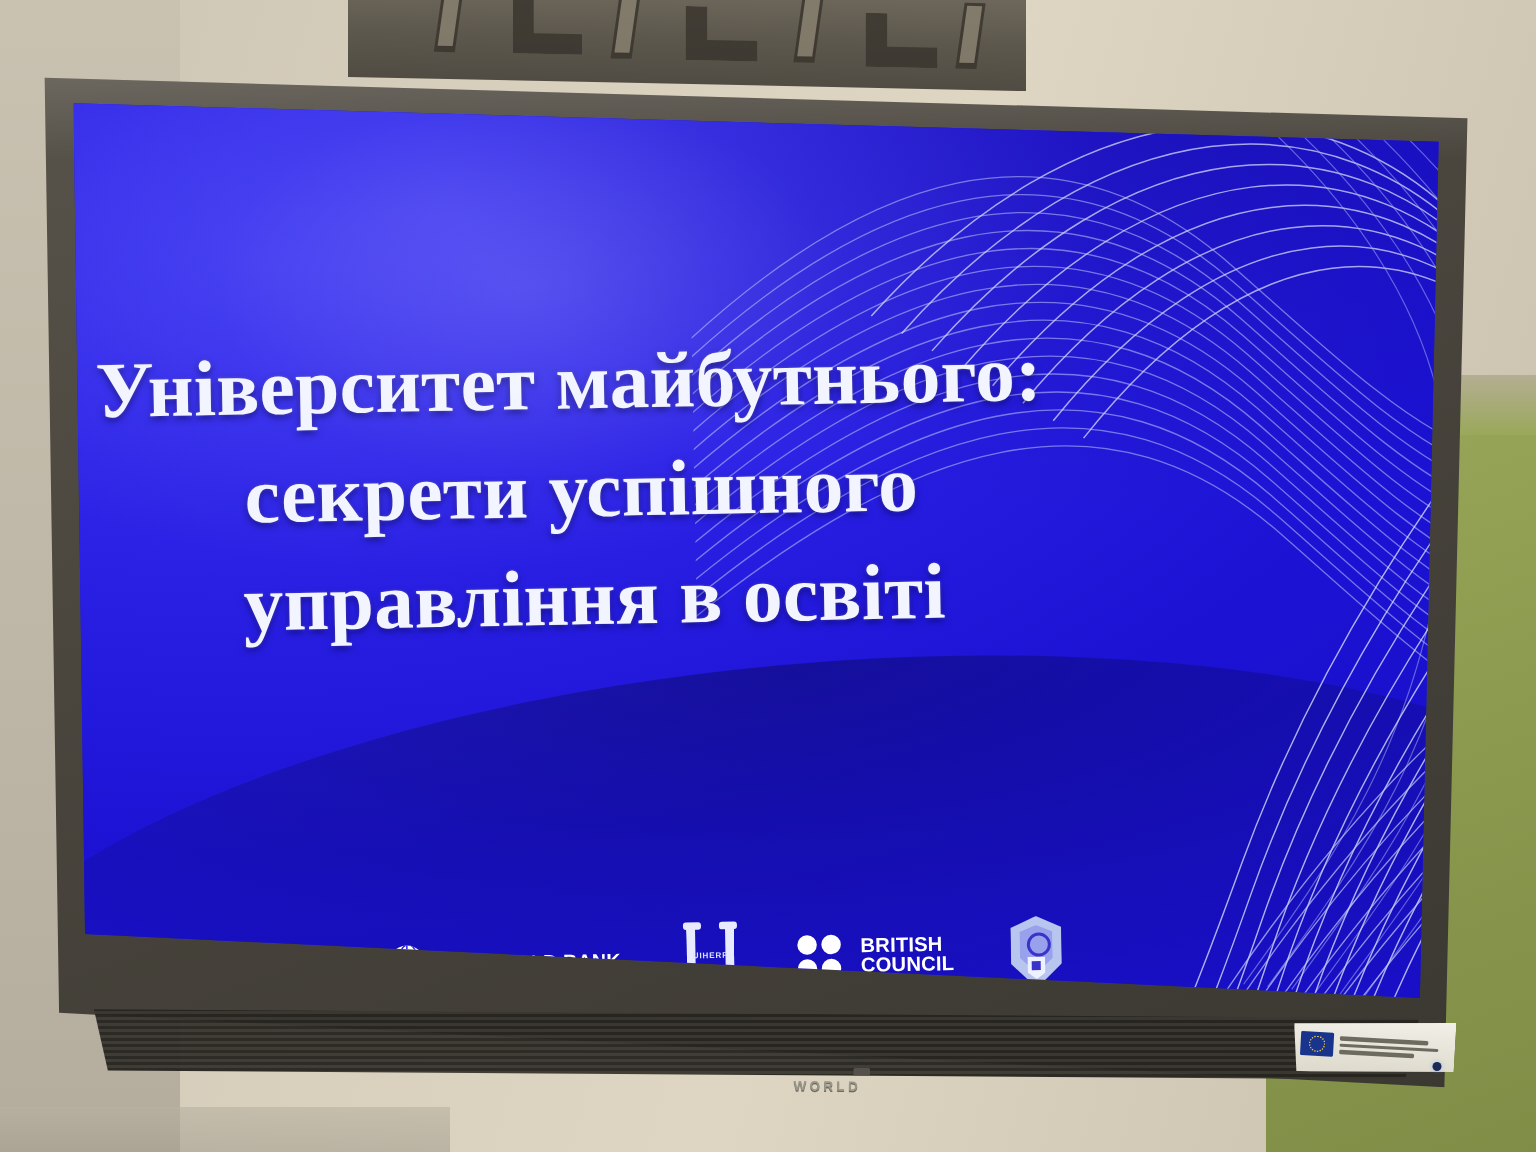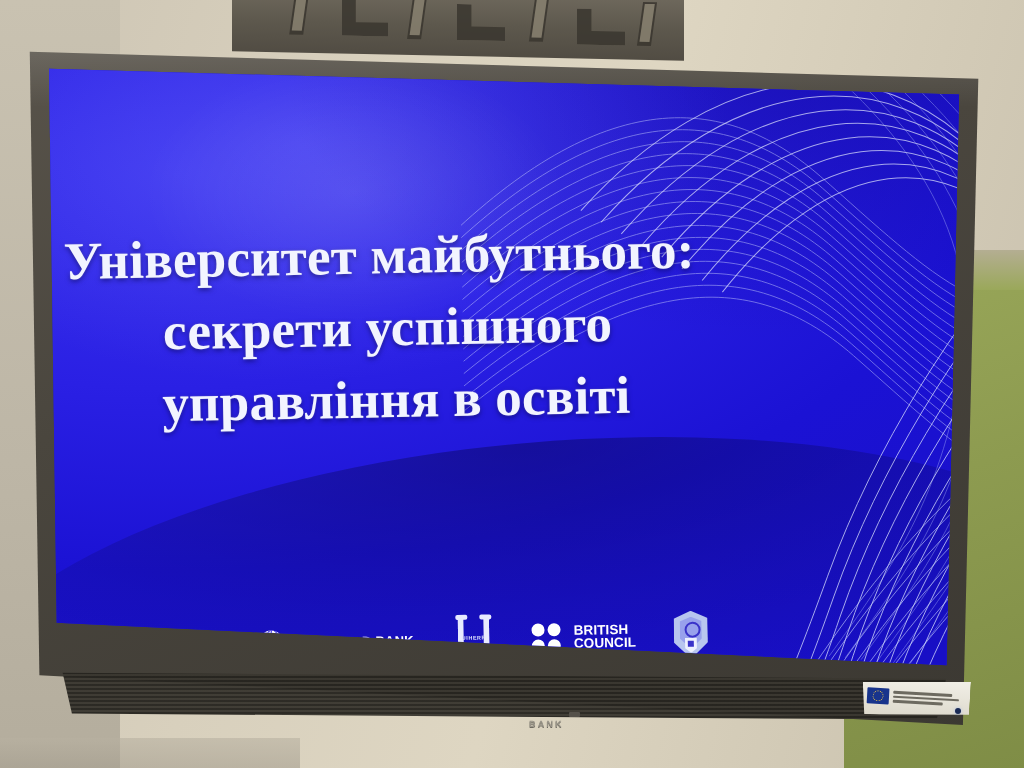--- a/index.html
+++ b/index.html
@@ -407,21 +407,21 @@
           </div>
 
         </div>
       </div>
 
       <div class="glare"></div>
     </div>
 
     <div class="grille"></div>
     <div class="ind-led"></div>
-    <div class="brand">BANK</div>
+    <div class="brand">WORLD</div>
   </div>
 
   <div class="sticker">
     <div class="sticker-flag">
         <i></i>
       </div>
     <div class="sticker-lines">
       <b></b>
         <b></b>
         <b></b>

